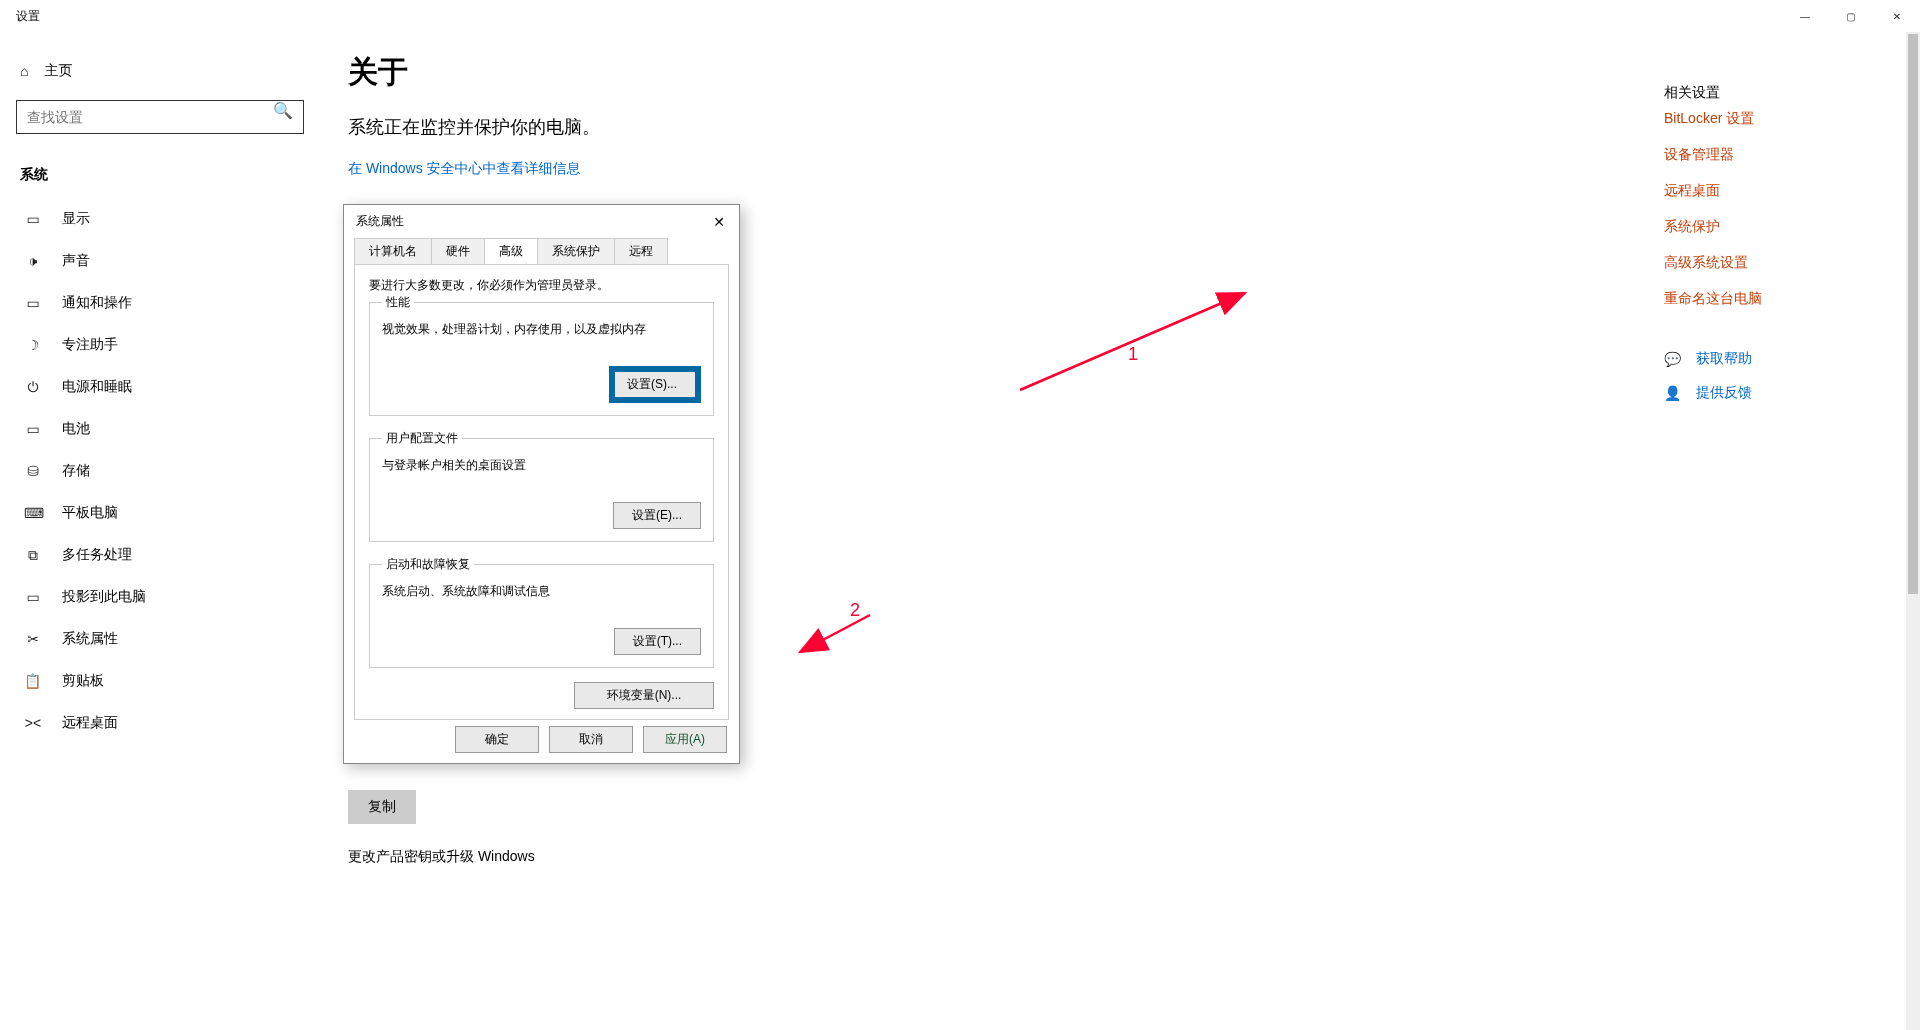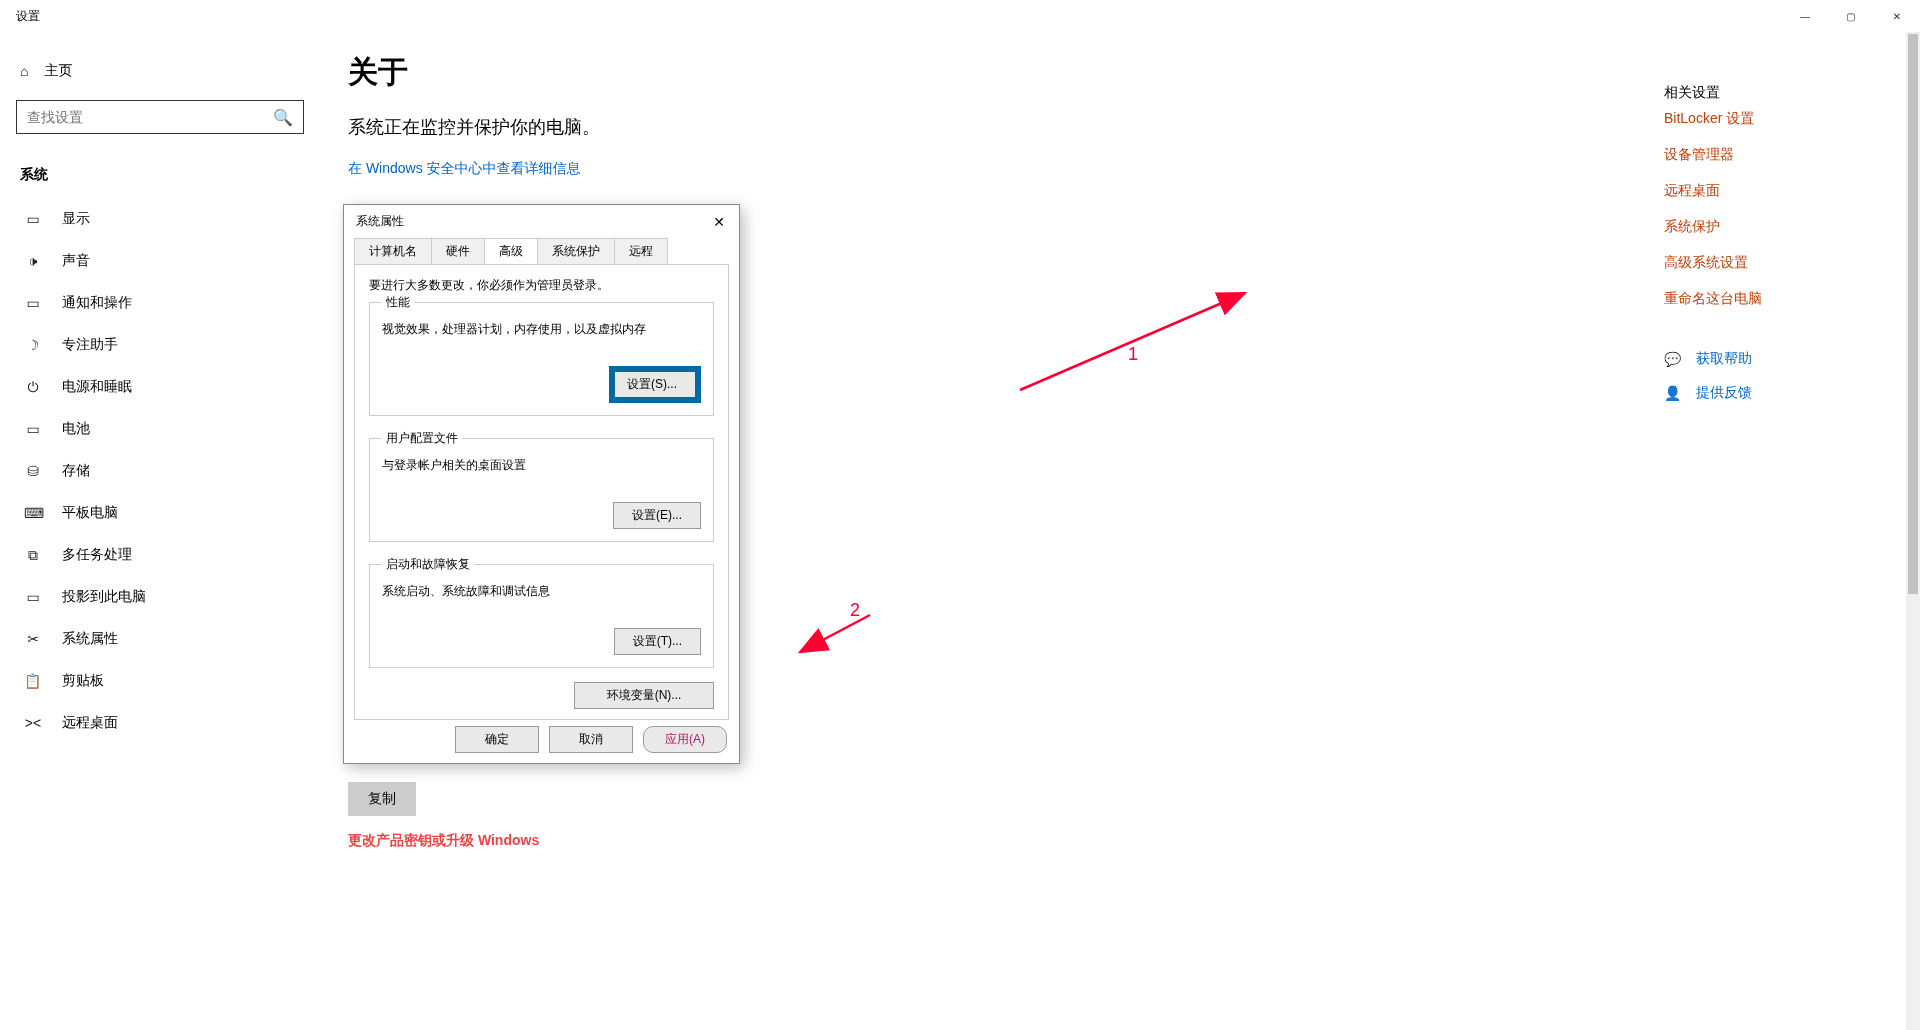--- a/index.html
+++ b/index.html
@@ -7,33 +7,33 @@
 
 
 .titlebar { height: 32px; display: flex; align-items: center; padding-left: 16px; font-size: 12px; }
 .win-controls { position: absolute; top: 0; right: 0; display: flex; }
 .win-btn { width: 46px; height: 32px; display: flex; align-items: center; justify-content: center; font-size: 10px; color: #333; cursor: pointer; }
 
 
 .page { display: flex; height: calc(100% - 32px); }
 .sidebar { width: 320px; padding: 20px 16px 0 16px; }
 .home-row { display: flex; align-items: center; gap: 16px; font-size: 14px; padding: 10px 4px 20px 4px; cursor: pointer; }
-.search { border: 1px solid #333; height: 34px; display: flex; align-items: center; padding: 0 10px; margin-bottom: 24px; }
+.search { border: 1px solid #333; height: 34px; display: flex; padding: 0 10px; margin-bottom: 24px; }
 .search input { border: none; outline: none; flex: 1; font-size: 14px; background: transparent; }
 .section-title { font-weight: 600; font-size: 14px; padding: 8px 0 14px 4px; }
 .nav-item { display: flex; align-items: center; gap: 20px; padding: 12px 8px; font-size: 14px; cursor: pointer; }
 .nav-item .ic { width: 18px; text-align: center; color: #222; }
 
 
 .main { flex: 1; padding: 20px 28px; position: relative; }
 .main h1 { font-size: 30px; font-weight: 600; margin-bottom: 22px; }
 .main .sub { font-size: 18px; margin-bottom: 20px; }
-.main .link { color: #0066cc; font-size: 14px; cursor: pointer; display: inline-block; margin-bottom: 28px; }
+.main .link { color: #0066cc; font-size: 14px; cursor: pointer; display: inline-block; margin-bottom: 36px; }
 .copy-btn { background: #ccc; border: none; padding: 8px 20px; font-size: 14px; margin-top: 16px; }
-.upgrade-link { color: #ef4444; font-size: 14px; margin-top: 16px; display: inline-block; font-weight: bold; }
+.upgrade-link { color: #000000; font-size: 14px; margin-top: 24px; display: inline-block; }
 
 
 .right-panel { position: absolute; right: 36px; top: 84px; width: 220px; }
 .right-panel .rp-title { font-size: 14px; margin-bottom: 8px; }
 .right-panel .rp-link { color: #c2410c; font-size: 14px; display: block; margin-bottom: 18px; cursor: pointer; }
 .right-panel .rp-action { display: flex; align-items: center; gap: 14px; color: #0066cc; font-size: 14px; margin-bottom: 16px; cursor: pointer; }
 .right-panel .rp-action .ic { color: #333; width: 18px; }
 
 
 .dialog { position: absolute; left: 343px; top: 204px; width: 397px; height: 560px; background: #fff; border: 1px solid #888; box-shadow: 4px 4px 14px rgba(0,0,0,0.25); z-index: 10; }
@@ -46,21 +46,21 @@
 .tab-body .hint { }
 fieldset { border: 1px solid #ccc; padding: 10px 12px 12px 12px; margin-bottom: 14px; position: relative; }
 legend { padding: 0 4px; font-size: 12px; }
 fieldset .desc { font-size: 12px; margin-bottom: 28px; }
 .fld-btn { display: flex; justify-content: flex-end; }
 .fld-btn button, .env-btn, .dlg-buttons button { border: 1px solid #999; background: #e9e9e9; padding: 4px 18px; font-size: 12px; cursor: pointer; min-width: 84px; }
 .fld-btn button.hl { border: 6px solid #0369a1; padding-left: 12px; }
 .env-row { display: flex; justify-content: flex-end; margin-top: 6px; }
 .env-btn { min-width: 140px; }
 .dlg-buttons { position: absolute; right: 12px; bottom: 10px; display: flex; gap: 10px; }
-.dlg-buttons button:last-child { color: #be185d; border-radius: 10px; }
+.dlg-buttons button:last-child { color: #14532d; }
 
 
 .annotation-svg { position: absolute; top: 0; left: 0; width: 100%; height: 100%; pointer-events: none; z-index: 20; }
 .ann-label { position: absolute; color: #ff0033; font-size: 18px; font-weight: 500; z-index: 21; pointer-events: none; }
 
 
 .scrollbar-track { position: absolute; right: 0; top: 32px; bottom: 0; width: 14px; background: #f0f0f0; }
 .scrollbar-thumb { position: absolute; right: 2px; top: 34px; width: 10px; height: 560px; background: #c0c0c0; }
 </style>
 </head>

